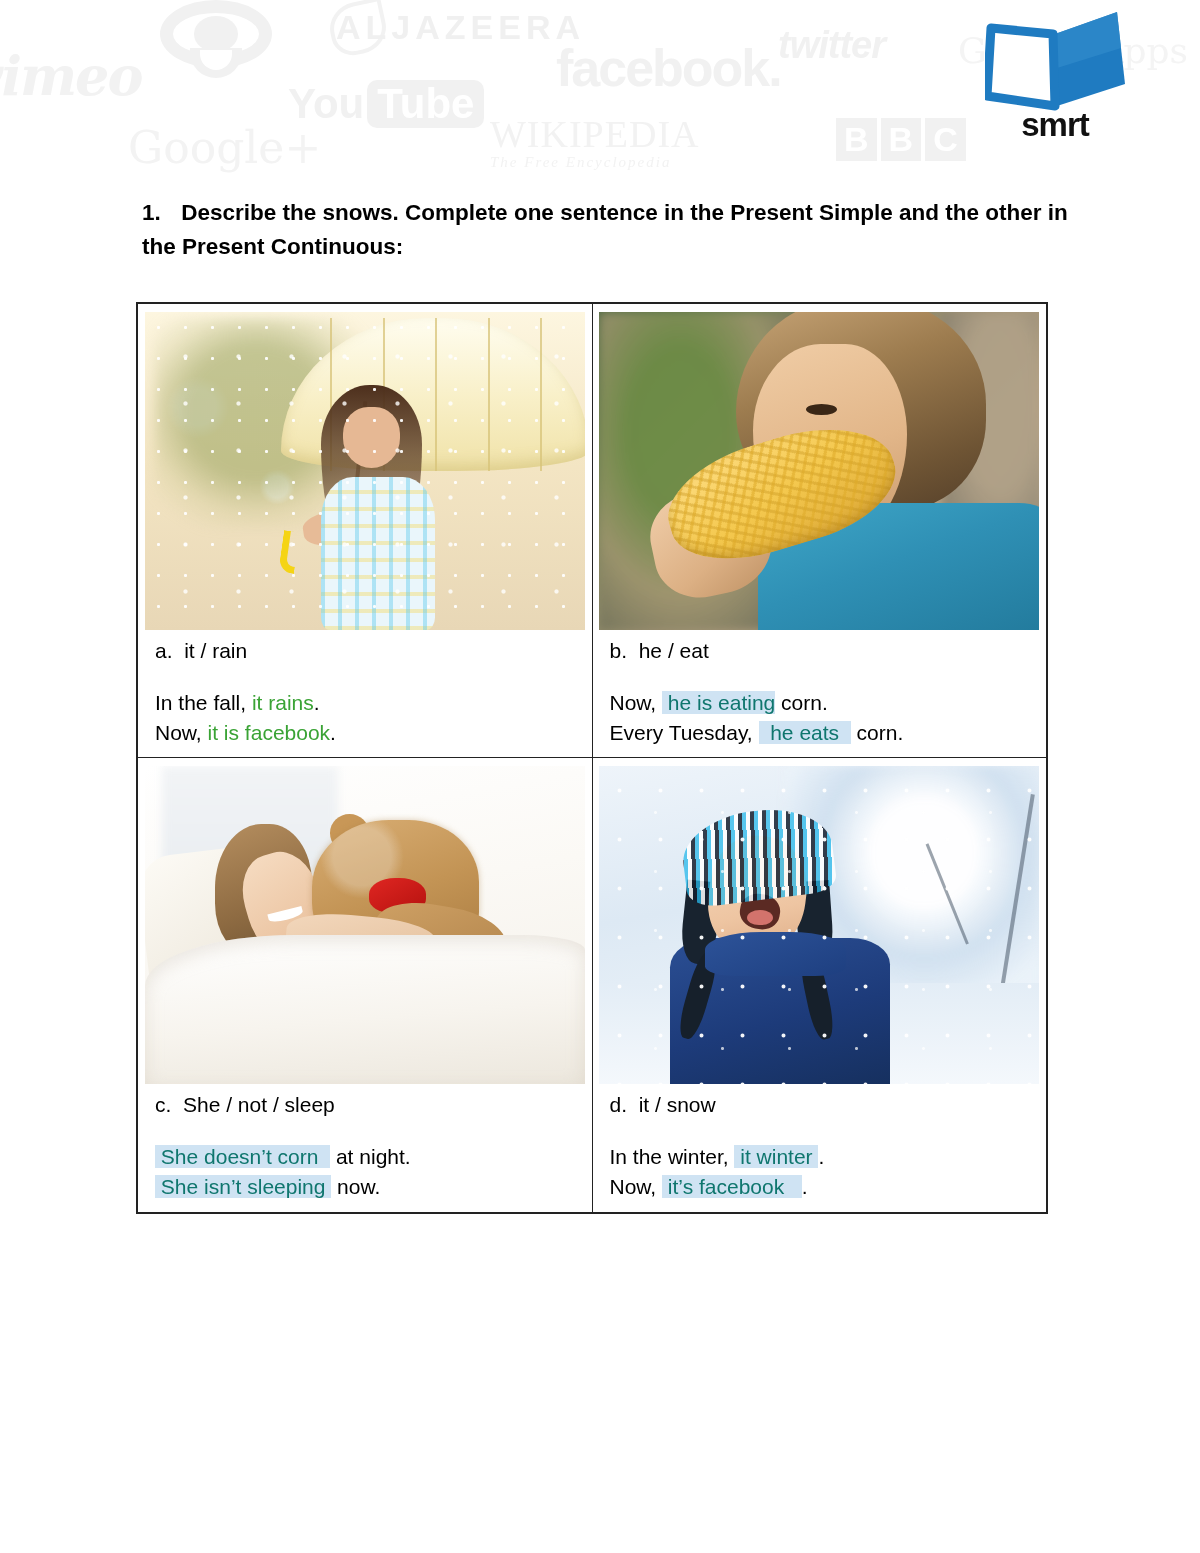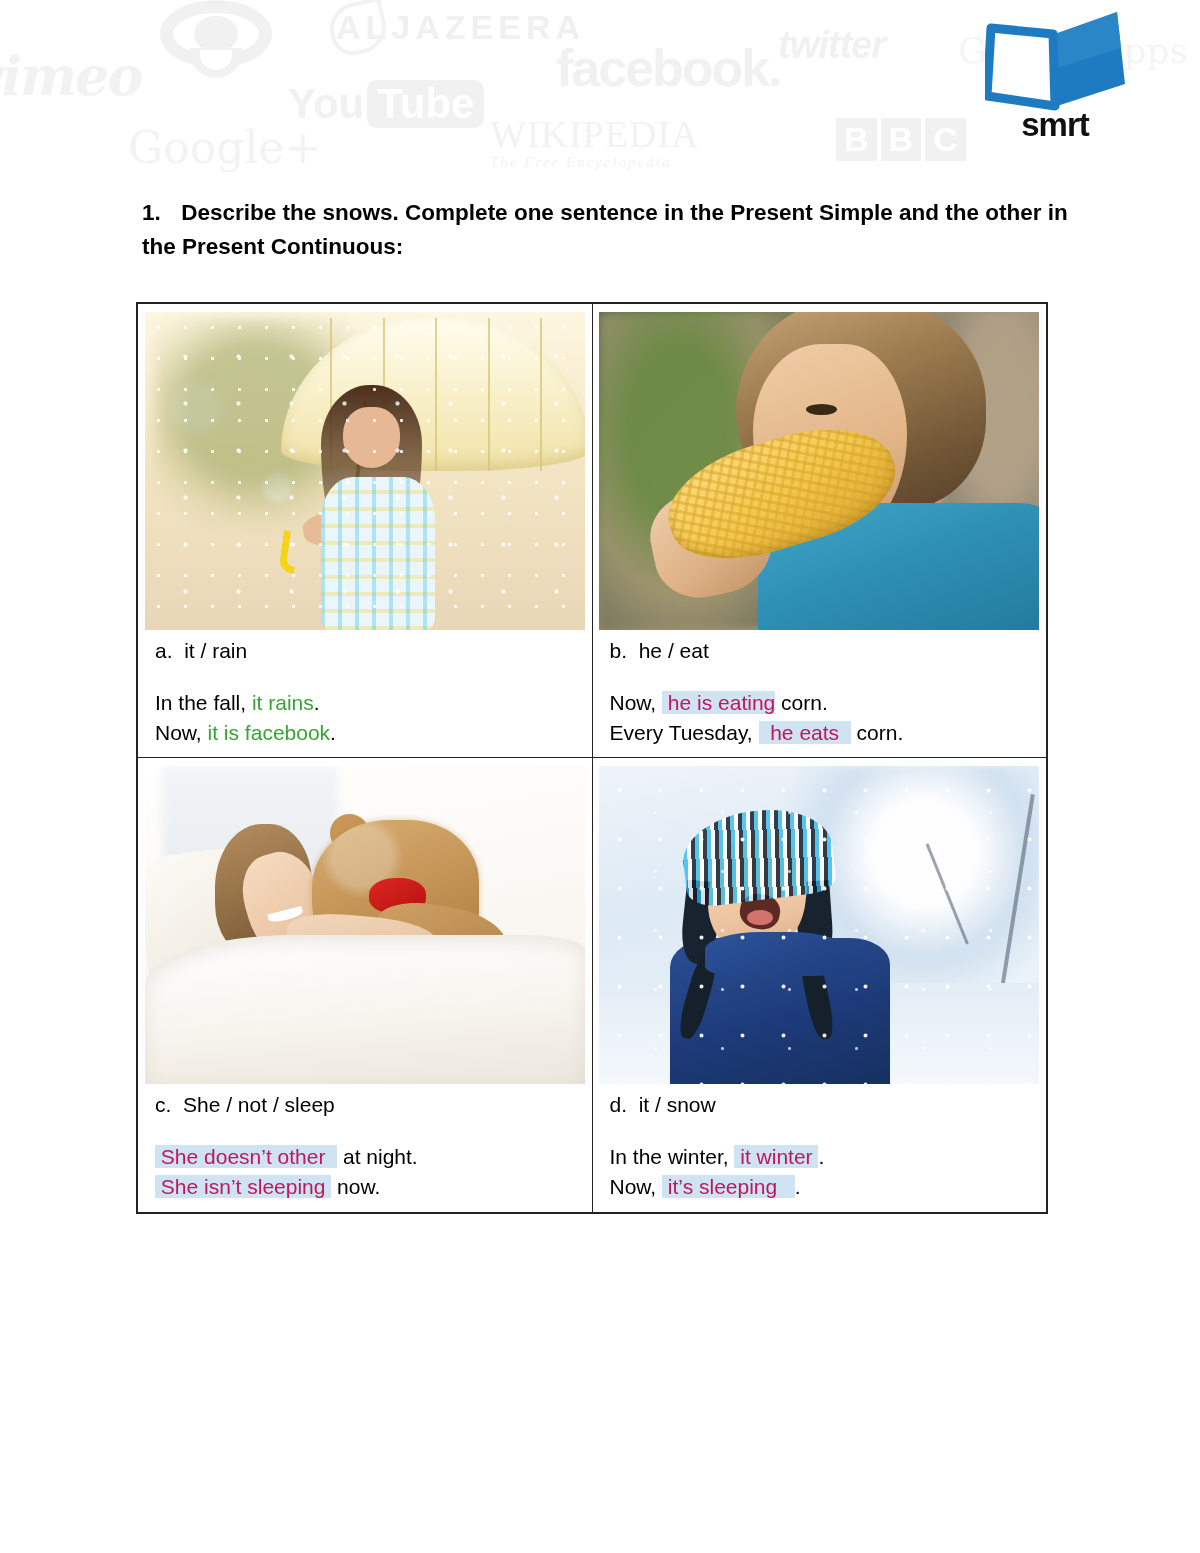--- a/index.html
+++ b/index.html
@@ -201,21 +201,21 @@
   .cell-text {
     padding: 6px 10px 10px 17px;
     font-size: 21px;
     color: #000000;
     line-height: 1.42;
   }
   .cell-prompt { margin-bottom: 22px; white-space: pre; }
   .cell-line { white-space: pre; }
 
   .ans-green { color: #3AA335; }
-  .ans-blue  { color: #be185d; background: #CFE3F3; }
+  .ans-blue  { color: #0f766e; background: #CFE3F3; }
 
   
   .photoA {
     background:
       radial-gradient(circle at 78% 22%, rgba(255,255,255,.85) 0 6%, rgba(255,255,255,0) 9%),
       radial-gradient(circle at 30% 55%, rgba(255,255,255,.7) 0 3%, rgba(255,255,255,0) 5%),
       radial-gradient(circle at 12% 30%, rgba(255,255,255,.6) 0 4%, rgba(255,255,255,0) 7%),
       linear-gradient(180deg, #fdf6e0 0%, #f4e6c4 45%, #e8d7b6 100%);
   }
   .pa-tree {
@@ -632,21 +632,21 @@
         <div class="pc-smile"></div>
         <div class="pc-bear-ear"></div>
         <div class="pc-bear"></div>
         <div class="pc-bow"></div>
         <div class="pc-bear-arm"></div>
         <div class="pc-arm"></div>
         <div class="pc-duvet"></div>
       </div>
       <div class="cell-text">
         <div class="cell-prompt">c.  She / not / sleep</div>
-        <div class="cell-line"><span class="ans-blue"> She doesn’t other  </span><span> at night.</span></div>
+        <div class="cell-line"><span class="ans-blue"> She doesn’t corn  </span><span> at night.</span></div>
         <div class="cell-line"><span class="ans-blue"> She isn’t sleeping </span><span> now.</span></div>
       </div>
     </div>
 
     <div class="cell">
       <div class="photo photoD">
         <div class="pd-trees"></div>
         <div class="pd-branch" style="right:8%;top:8%;width:4px;height:62%;transform:rotate(9deg)"></div>
         <div class="pd-branch" style="right:16%;top:22%;width:3px;height:34%;transform:rotate(-22deg)"></div>
         <div class="pd-ground"></div>
@@ -658,17 +658,17 @@
         <div class="pd-face"></div>
         <div class="pd-mouth"></div>
         <div class="pd-tongue"></div>
         <div class="pd-hat"></div>
         <div class="pd-collar"></div>
         <div class="snow"></div>
       </div>
       <div class="cell-text">
         <div class="cell-prompt">d.  it / snow</div>
         <div class="cell-line"><span>In the winter, </span><span class="ans-blue"> it winter </span><span>.</span></div>
-        <div class="cell-line"><span>Now, </span><span class="ans-blue"> it’s sleeping   </span><span>.</span></div>
+        <div class="cell-line"><span>Now, </span><span class="ans-blue"> it’s facebook   </span><span>.</span></div>
       </div>
     </div>
   </div>
 </div>
 
 </body></html>

